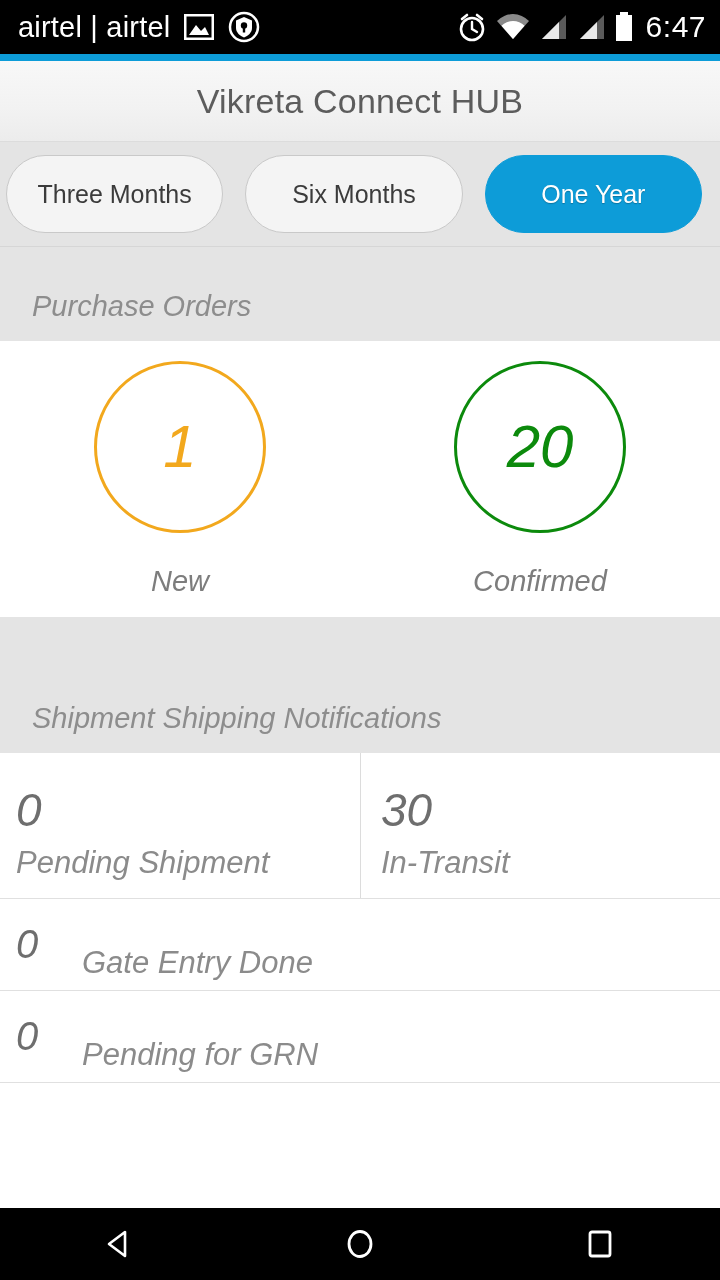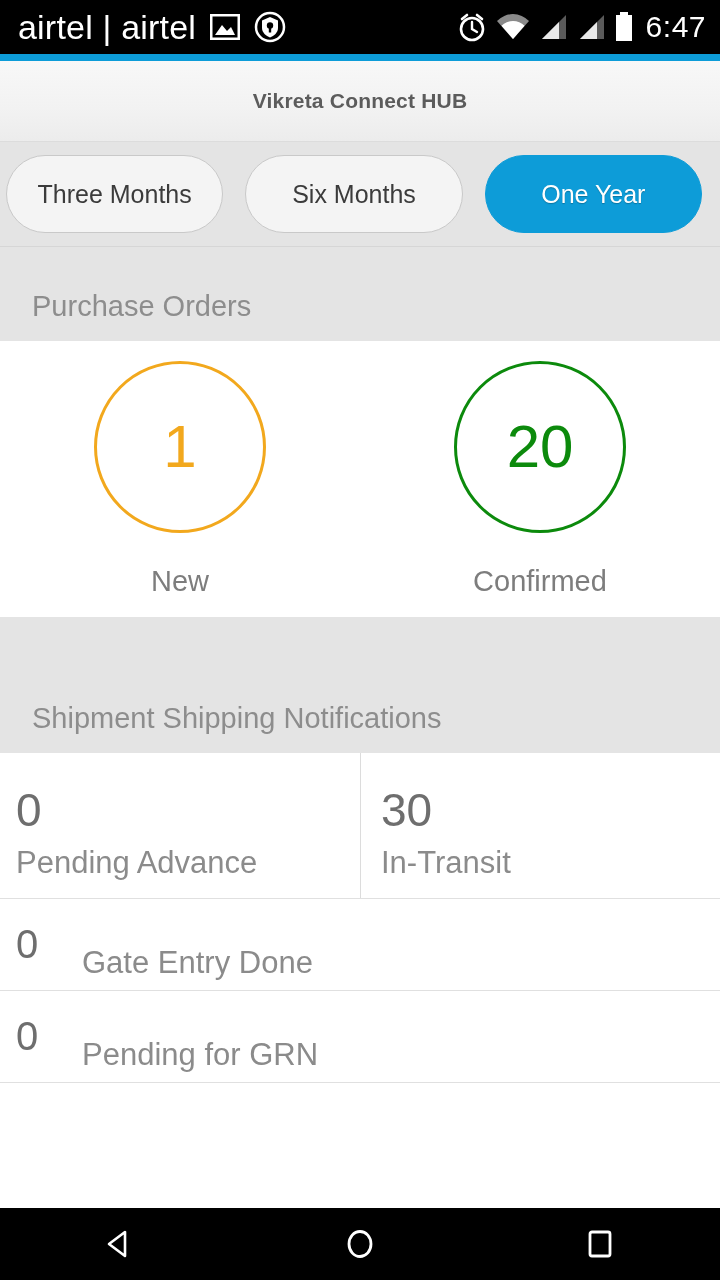--- a/index.html
+++ b/index.html
@@ -28,21 +28,21 @@
     height: 54px;
     background: #000000;
     display: flex;
     align-items: center;
     padding: 0 14px 0 18px;
     box-sizing: border-box;
     flex: 0 0 auto;
   }
   .carrier {
     color: #ffffff;
-    font-size: 34px;
+    font-size: 29px;
     letter-spacing: 0.2px;
     white-space: nowrap;
   }
   .status-left-icons {
     display: flex;
     align-items: center;
     margin-left: 14px;
     gap: 14px;
   }
   .status-right {
@@ -68,22 +68,22 @@
   .titlebar {
     height: 80px;
     background: linear-gradient(to bottom, #f8f8f8 0%, #f2f2f2 60%, #ececec 100%);
     display: flex;
     align-items: center;
     justify-content: center;
     flex: 0 0 auto;
     border-bottom: 1px solid #dcdcdc;
   }
   .apptitle {
-    font-size: 21px;
-    font-weight: bold;
+    font-size: 34px;
+    font-weight: normal;
     color: #5c5c5c;
     letter-spacing: 0.2px;
   }
 
   
   .filterbar {
     background: #e4e4e4;
     padding: 13px 18px 13px 6px;
     display: flex;
     align-items: center;
@@ -214,20 +214,21 @@
   .inline-label {
     font-size: 31px;
     color: #8b8b8b;
     margin-top: 36px;
   }
 
   .scrollbody {
     flex: 1 1 auto;
     overflow: hidden;
     background: #ffffff;
+    font-style: italic;
   }
 
   
   .navbar {
     height: 72px;
     background: #000000;
     display: flex;
     align-items: center;
     justify-content: space-around;
     flex: 0 0 auto;
@@ -334,21 +335,21 @@
       </div>
     </div>
 
     <div class="section-header sh-asn">
       <span>Shipment Shipping Notifications</span>
     </div>
 
     <div class="stat-split">
       <div class="stat-cell">
         <span class="stat-num">0</span>
-        <span class="stat-label">Pending Advance</span>
+        <span class="stat-label">Pending Shipment</span>
       </div>
       <div class="stat-cell bordered">
         <span class="stat-num">30</span>
         <span class="stat-label">In-Transit</span>
       </div>
     </div>
 
     <div class="stat-inline">
       <span class="inline-num">0</span>
       <span class="inline-label">Gate Entry Done</span>

